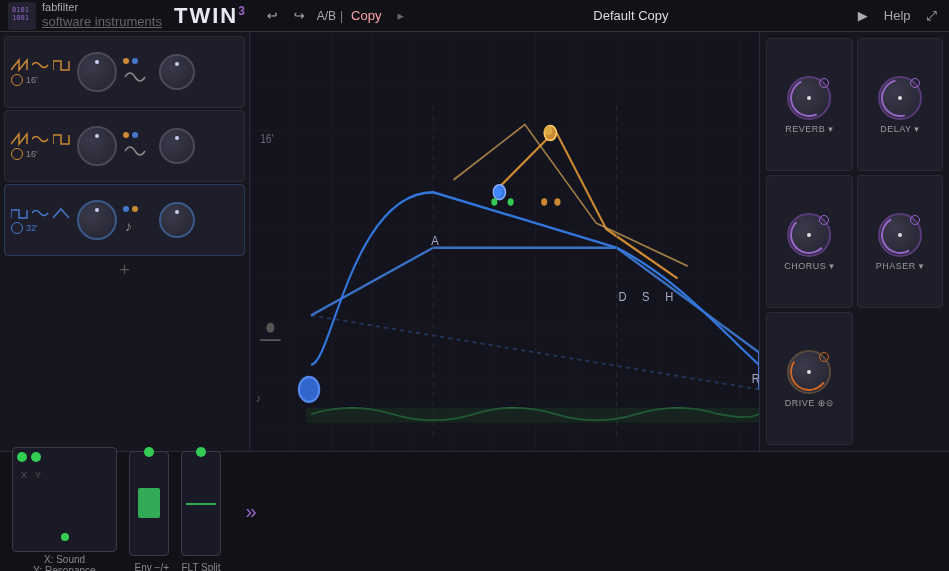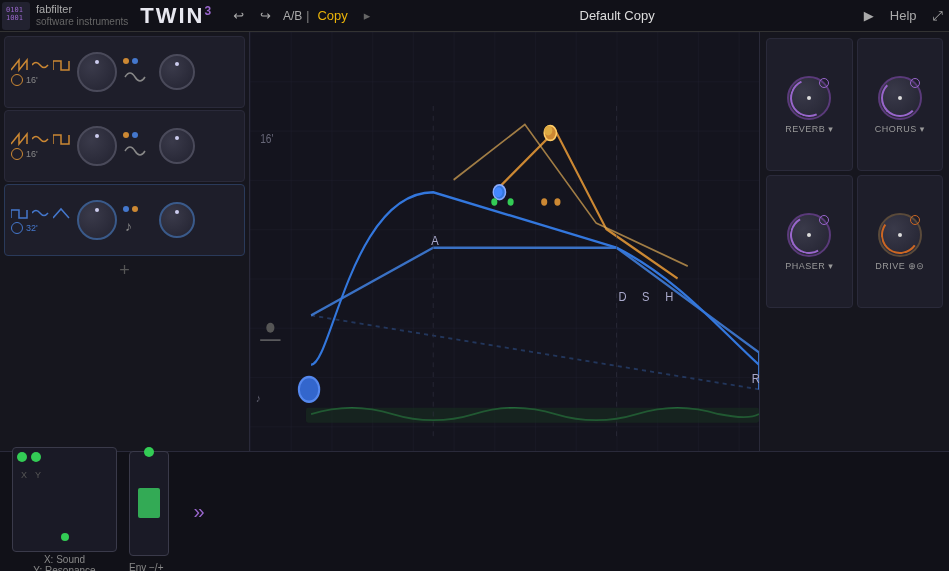--- a/index.html
+++ b/index.html
@@ -11,21 +11,21 @@
       overflow: hidden;
       color: #ccc;
     }
 
     
     .header {
       display: flex;
       align-items: center;
       background: #111118;
       height: 32px;
-      padding: 0 2px;
+      padding: 0 8px;
       border-bottom: 1px solid #333;
     }
     .logo-area {
       display: flex;
       align-items: center;
       gap: 6px;
       margin-right: 12px;
     }
     .logo-icon {
       width: 28px;
@@ -297,21 +297,21 @@
     .xy-label {
       font-size: 10px;
       color: #888;
       text-align: center;
       margin-top: 2px;
     }
 
     .env-slider-wrap {
       display: flex;
       flex-direction: column;
-      align-items: flex-start;
+      align-items: flex-end;
       gap: 4px;
     }
     .env-slider {
       width: 40px;
       height: 105px;
       background: #1a1a26;
       border: 1px solid #3a3a4a;
       border-radius: 4px;
       position: relative;
     }
@@ -393,33 +393,33 @@
 
 <div class="header">
   <div class="logo-area">
     <svg class="logo-icon" viewBox="0 0 28 28">
       <rect width="28" height="28" fill="#222230" rx="3"></rect>
       <text x="4" y="10" font-size="7" fill="#9966cc" font-family="monospace">0101</text>
       <text x="4" y="18" font-size="7" fill="#9966cc" font-family="monospace">1001</text>
     </svg>
     <div>
       <div class="brand-name">fabfilter</div>
-      <div class="brand-name" style="font-size:10px;color:#666;">software instruments</div>
+      <div class="brand-name" style="font-size:13px;color:#666;text-decoration:underline;">software instruments</div>
     </div>
   </div>
   <div class="plugin-name">
     <span>TWIN</span><sup>3</sup>
   </div>
   <div class="header-controls">
     <button class="header-btn">↩</button>
     <button class="header-btn">↪</button>
     <div class="ab-section">
       <span>A/B</span>
       <span style="color:#888">|</span>
-      <button class="header-btn" style="color:#eab308">Copy</button>
+      <button class="header-btn" style="color:#fca5a5">Copy</button>
     </div>
     <button class="header-btn" style="color:#666">▸</button>
     <div class="preset-name">Default Copy</div>
     <div class="header-right">
       <button class="header-btn">▶</button>
       <button class="header-btn">Help</button>
       <button class="header-btn">⤢</button>
     </div>
   </div>
 </div>
@@ -599,20 +599,30 @@
       <div class="fx-slot-inner">
         <div class="fx-knob">
           <div class="fx-knob-ring" style="transform:rotate(200deg);"></div>
           <div class="fx-knob-dot"></div>
         </div>
         <div class="fx-power"></div>
       </div>
       <div class="fx-label">REVERB ▾</div>
     </div>
 
+    <div class="fx-slot">
+      <div class="fx-slot-inner">
+        <div class="fx-knob">
+          <div class="fx-knob-ring" style="transform:rotate(210deg);"></div>
+          <div class="fx-knob-dot"></div>
+        </div>
+        <div class="fx-power"></div>
+      </div>
+      <div class="fx-label">DELAY ▾</div>
+    </div>
 
     <div class="fx-slot">
       <div class="fx-slot-inner">
         <div class="fx-knob">
           <div class="fx-knob-ring" style="transform:rotate(180deg);"></div>
           <div class="fx-knob-dot"></div>
         </div>
         <div class="fx-power"></div>
       </div>
       <div class="fx-label">CHORUS ▾</div>
@@ -662,16 +672,23 @@
   </div>
 
   <div class="env-slider-wrap">
     <div class="env-slider">
       <div class="env-knob-top"></div>
       <div class="env-slider-fill"></div>
     </div>
     <div class="xy-label">Env −/+</div>
   </div>
 
+  <div class="flt-slider-wrap">
+    <div class="flt-slider">
+      <div class="flt-knob-top"></div>
+      <div class="flt-slider-line"></div>
+    </div>
+    <div class="xy-label">FLT Split</div>
+  </div>
 
   <div class="chevron-btn">»</div>
 
 </div>
 
 </body></html>

